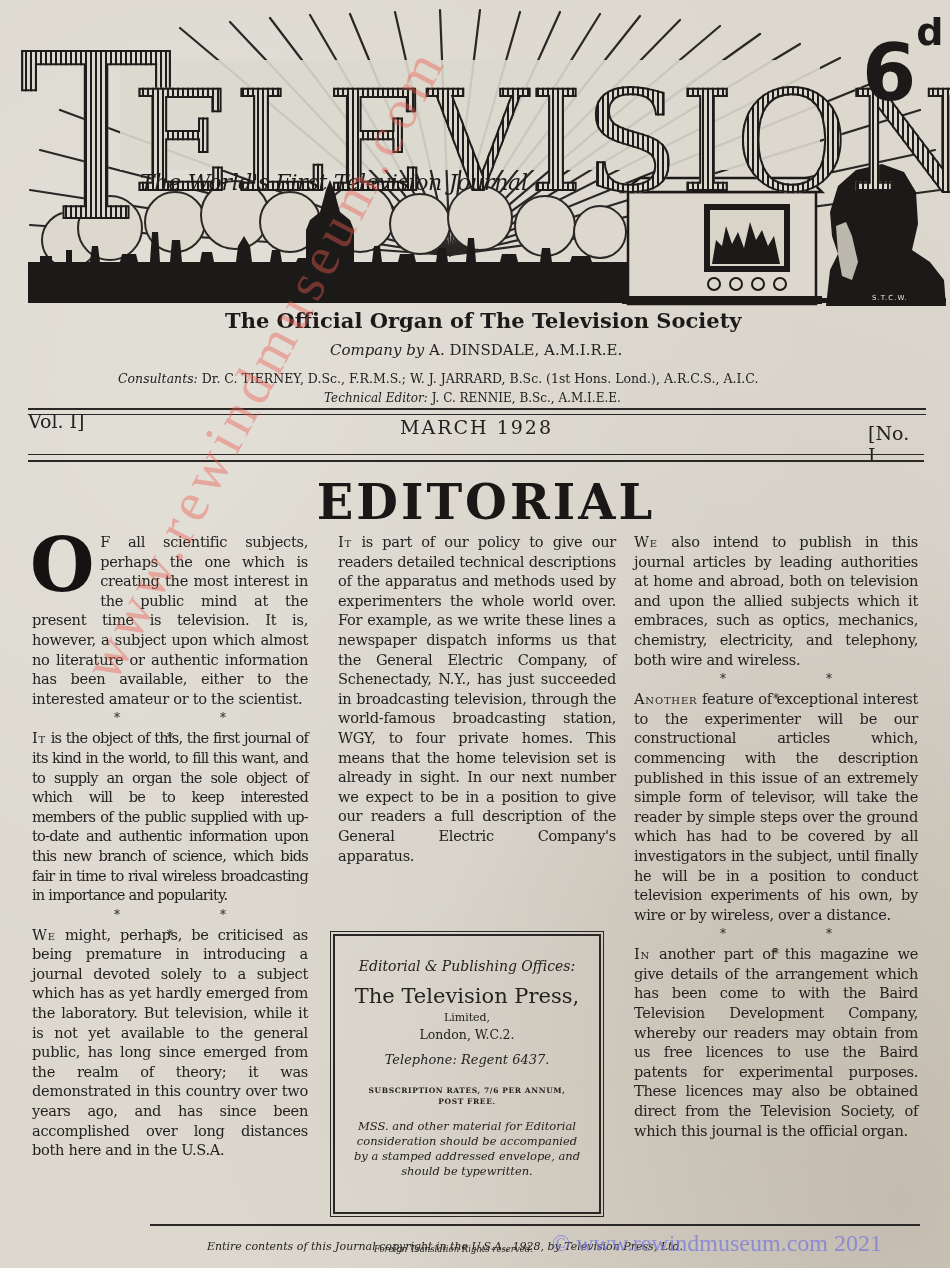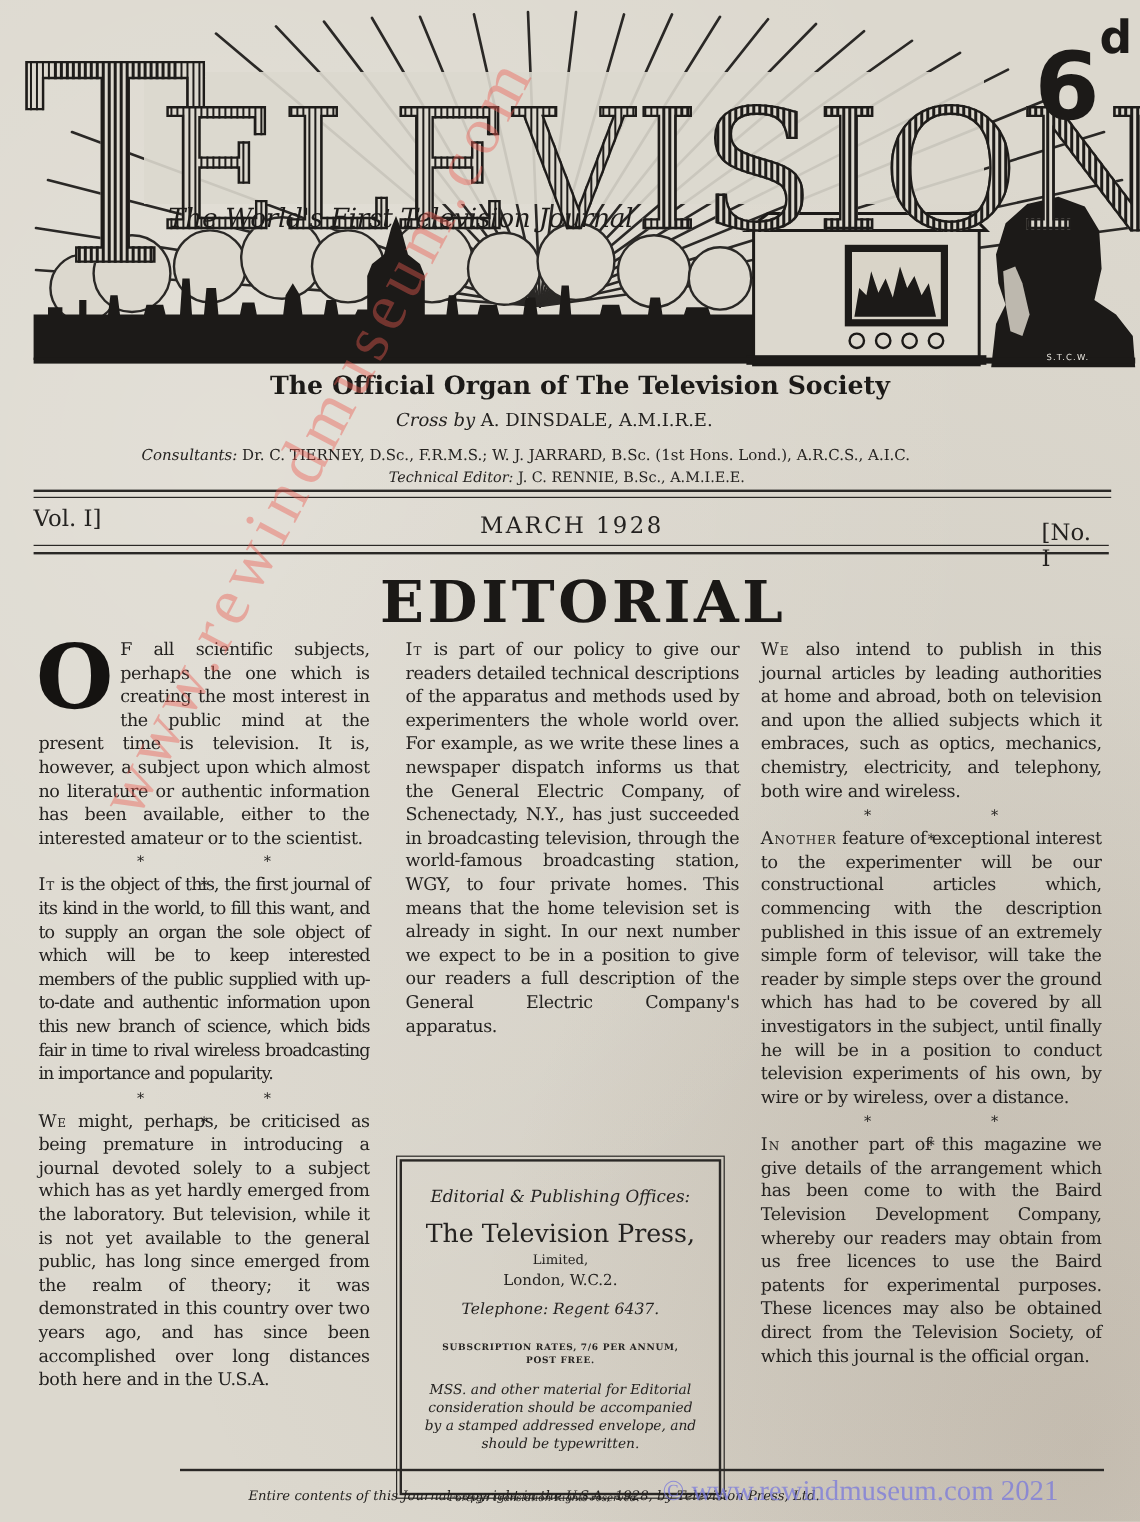--- a/index.html
+++ b/index.html
@@ -41,21 +41,21 @@
   .official { font-family: "DejaVu Serif", serif; font-weight: bold; font-size: 21px; margin-left: 0; position: absolute; left: 225px; top: 3px; white-space: nowrap; color:#1c1a18; }
   .edited { position: absolute; left: 330px; top: 36px; font-size: 15px; white-space: nowrap; }
   .edited i { font-style: italic; }
   .consult { position: absolute; left: 118px; top: 66px; font-size: 12.5px; white-space: nowrap; }
   .consult i { font-style: italic; }
   .teched { position: absolute; left: 324px; top: 86px; font-size: 12px; white-space: nowrap; }
   .teched i { font-style: italic; }
 
   
   .rule { position: absolute; background: #2a2826; height: 2px; }
-  .dateline { position: absolute; left: 0; top: 419px; width: 786px; height: 40px; }
+  .dateline { position: absolute; left: 0; top: 408px; width: 786px; height: 40px; }
   .vol { position: absolute; left: 28px; top: 2px; font-size: 19px; }
   .date { position: absolute; left: 400px; top: 8px; font-size: 19px; letter-spacing: 2px; }
   .issue { position: absolute; left: 868px; top: 14px; font-size: 19px; }
 
   
   .ed-title {
     position: absolute; left: 0; top: 474px; width: 950px; text-align: center;
     font-family: "DejaVu Serif", serif; font-size: 48px; letter-spacing: 3px; color: #1a1816;
     padding-left: 22px;
   }
@@ -71,21 +71,21 @@
   .dropcap {
     float: left; font-size: 74px; line-height: 58px; height: 58px;
     margin: 4px 6px 0 -2px; font-weight: bold; color: #151311;
   }
   .smallcap { font-variant: small-caps; letter-spacing: 0.8px; }
   .stars { text-align: center; letter-spacing: 48px; padding-left: 48px; font-size: 12px; line-height: 20px; height: 20px; }
   .col p.tight { letter-spacing: -0.8px; }
 
   
   .office-box {
-    position: absolute; left: 333px; top: 966px; width: 268px; height: 280px;
+    position: absolute; left: 333px; top: 934px; width: 268px; height: 280px;
     border: 2px solid #2a2826; outline: 1px solid #2a2826; outline-offset: 2px;
     text-align: center; padding-top: 22px;
   }
   .ob-head { font-style: italic; font-size: 14px; }
   .ob-name { font-size: 21px; margin-top: 10px; }
   .ob-ltd { font-size: 11px; margin-top: 3px; }
   .ob-addr { font-size: 16.5px; margin-top: 9px; }
   .ob-city { font-size: 12.5px; margin-top: 3px; }
   .ob-tel { font-style: italic; font-size: 13px; margin-top: 10px; }
   .ob-sub { font-size: 7.5px; letter-spacing: 0.6px; margin-top: 18px; line-height: 11px; font-weight: bold; }
@@ -183,21 +183,21 @@
     <div class="title-T title-letter">T</div>
     <div class="title-rest title-letter">ELEVISION</div>
     <div class="price"><span>6</span><sup>d</sup></div>
     <div class="tagline">The World's First Television Journal</div>
     <div class="artist-sig">S.T.C.W.</div>
   </div>
 
   <div class="subhead">
     <div class="official">The Official Organ of The Television Society</div>
     <div class="edited">
-      <i>Cross by</i>
+      <i>Company by</i>
       <span>A. DINSDALE, A.M.I.R.E.</span>
     </div>
     <div class="consult">
       <i>Consultants:</i>
       <span>Dr. C. TIERNEY, D.Sc., F.R.M.S.; W. J. JARRARD, B.Sc. (1st Hons. Lond.), A.R.C.S., A.I.C.</span>
     </div>
     <div class="teched">
       <i>Technical Editor:</i>
       <span>J. C. RENNIE, B.Sc., A.M.I.E.E.</span>
     </div>

